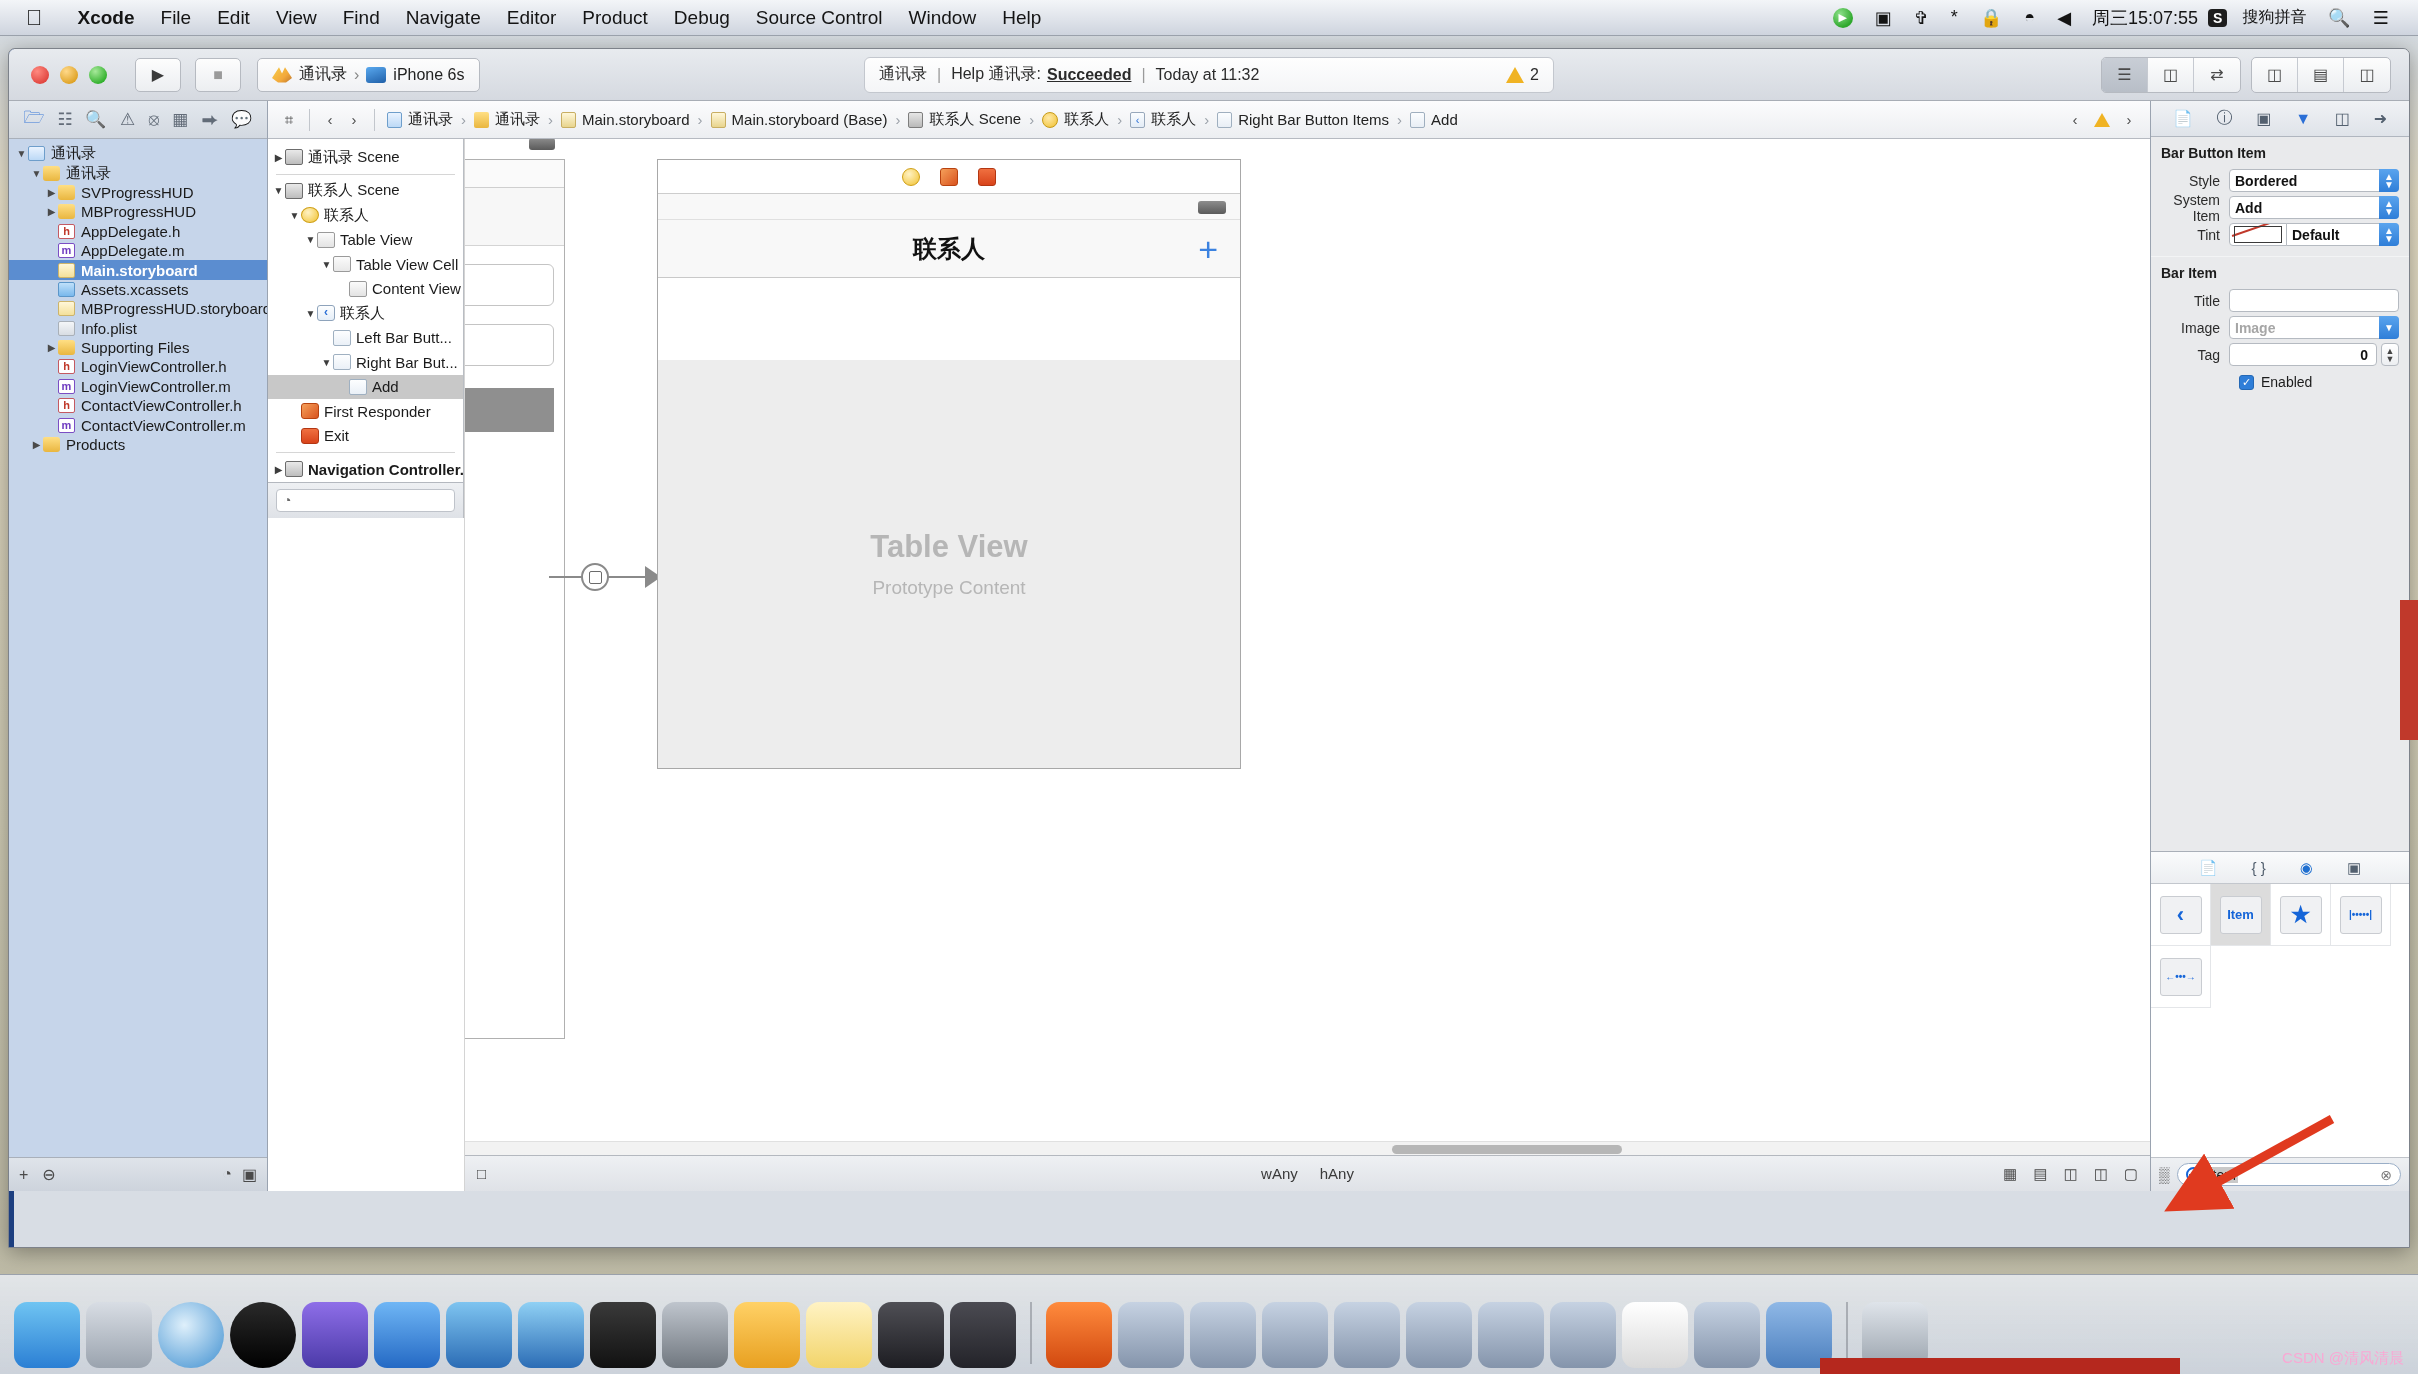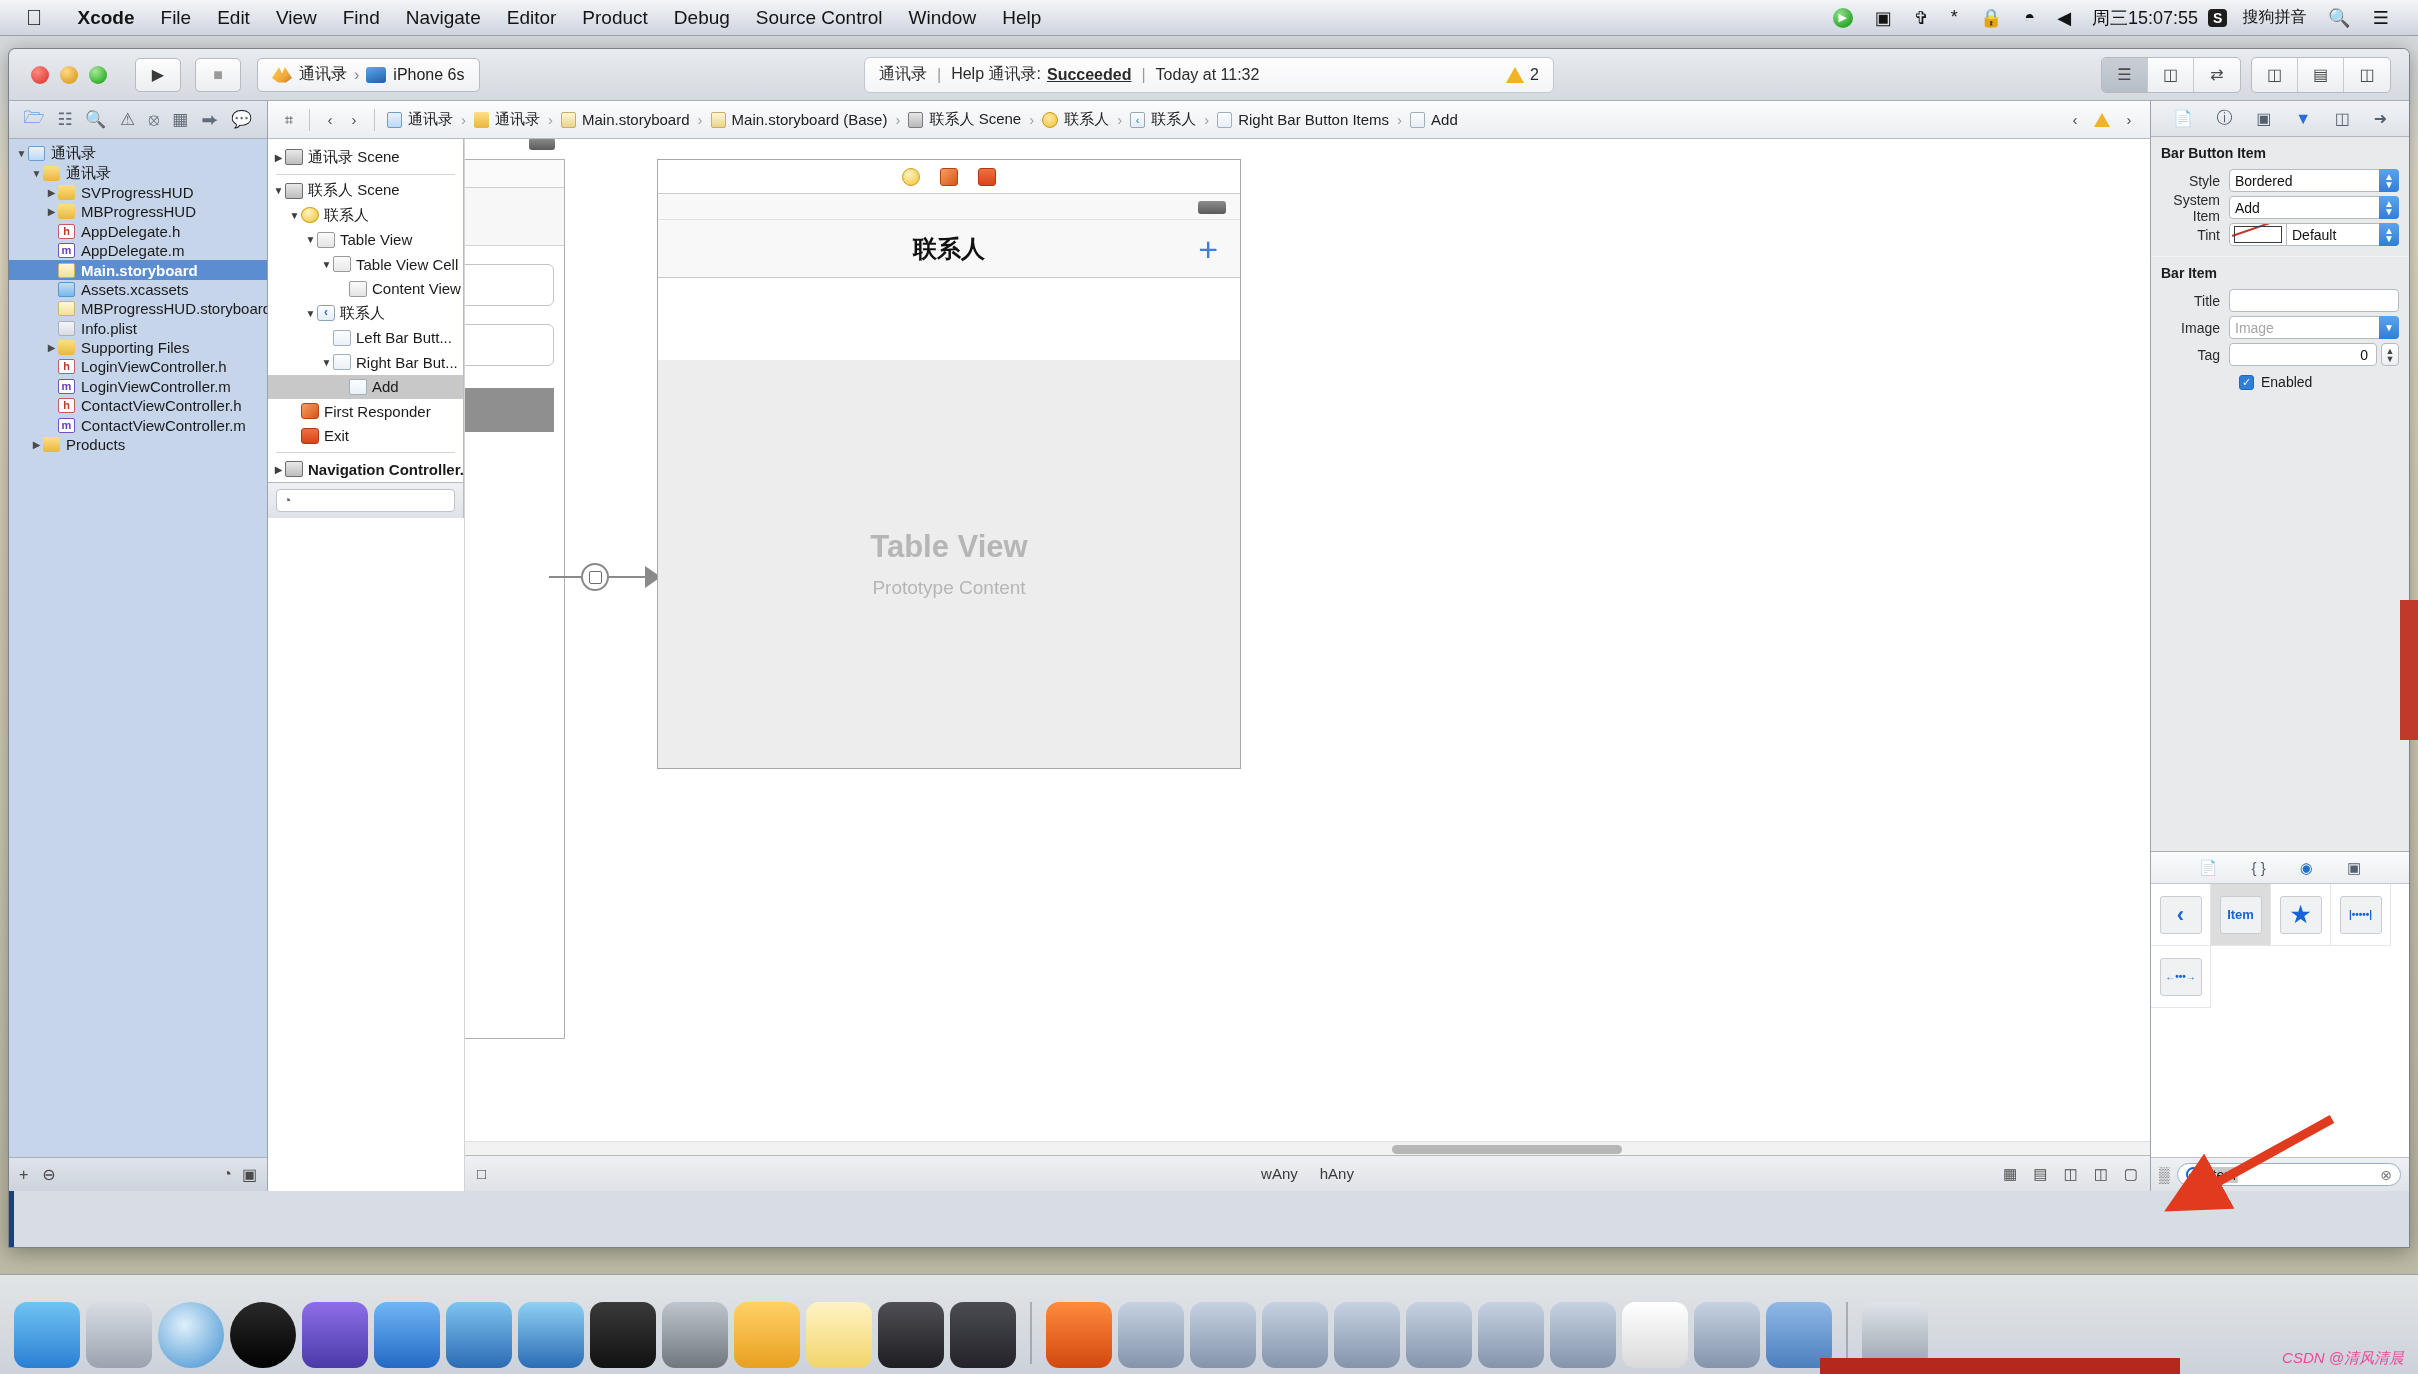--- a/index.html
+++ b/index.html
@@ -279,21 +279,21 @@
      display:flex;flex-direction:column;}
   .insp-tabs{height:36px;background:linear-gradient(180deg,#f0f2f5,#dfe3e9);
      border-bottom:1px solid #b0b6bf;display:flex;align-items:center;justify-content:space-around;
      padding:0 10px;}
   .insp-tabs .ic{font-size:16px;color:#53606f;}
   .insp-tabs .ic.sel{color:#2b6fd6;}
   .insp-body{flex:1;overflow:hidden;background:#e9eaec;}
   .sect-title{font-size:14px;font-weight:bold;color:#1c1c1c;padding:8px 10px 4px 10px;}
   .frow{display:flex;align-items:center;margin:4px 10px 4px 0;height:23px;}
   .flabel{width:78px;text-align:right;padding-right:9px;font-size:14px;color:#2b2b2b;}
-  .fctrl{flex:1;display:flex;align-items:center;}
+  .fctrl{flex:1;display:flex;align-items:center;font-weight:bold;}
   .popup{
     flex:1;height:23px;background:#fff;border:1px solid #b5bac1;border-radius:4px;
     display:flex;align-items:center;padding:0 5px;font-size:14px;color:#111;position:relative;
   }
   .popup .stepper{
     position:absolute;right:-1px;top:-1px;bottom:-1px;width:20px;border-radius:0 4px 4px 0;
     background:linear-gradient(180deg,#5aa4ee,#2f7ed8);color:#fff;font-size:10px;
     display:flex;flex-direction:column;align-items:center;justify-content:center;line-height:8px;
   }
   .tintswatch{
@@ -347,21 +347,21 @@
   
   .dock{
     position:absolute;left:0;bottom:0;width:2418px;height:100px;
     background:linear-gradient(180deg,rgba(232,236,242,.86),rgba(205,212,222,.94));
     border-top:1px solid rgba(120,128,138,.6);
     display:flex;align-items:flex-end;gap:6px;padding:0 14px 6px 14px;
     z-index:40;
   }
   .dock-item{width:66px;height:66px;border-radius:13px;flex:none;}
   .dock-sep{width:2px;height:62px;background:rgba(110,115,125,.45);margin:0 8px 4px 8px;}
-  .watermark{position:absolute;right:14px;bottom:6px;font-size:15px;color:#ec4899;z-index:70;font-style:italic;}
+  .watermark{position:absolute;right:14px;bottom:6px;font-size:15px;color:#f9a8d4;z-index:70;}
   .bottom-red{position:absolute;left:1820px;bottom:-4px;width:360px;height:20px;
      background:#b5281e;color:#fff;font-size:14px;z-index:45;}
   .side-red{position:absolute;right:0;top:600px;width:18px;height:140px;background:#c0392b;z-index:45;}
 </style>
 </head>
 <body>
 
 <div id="root">
   <div class="desktop"></div>
 

